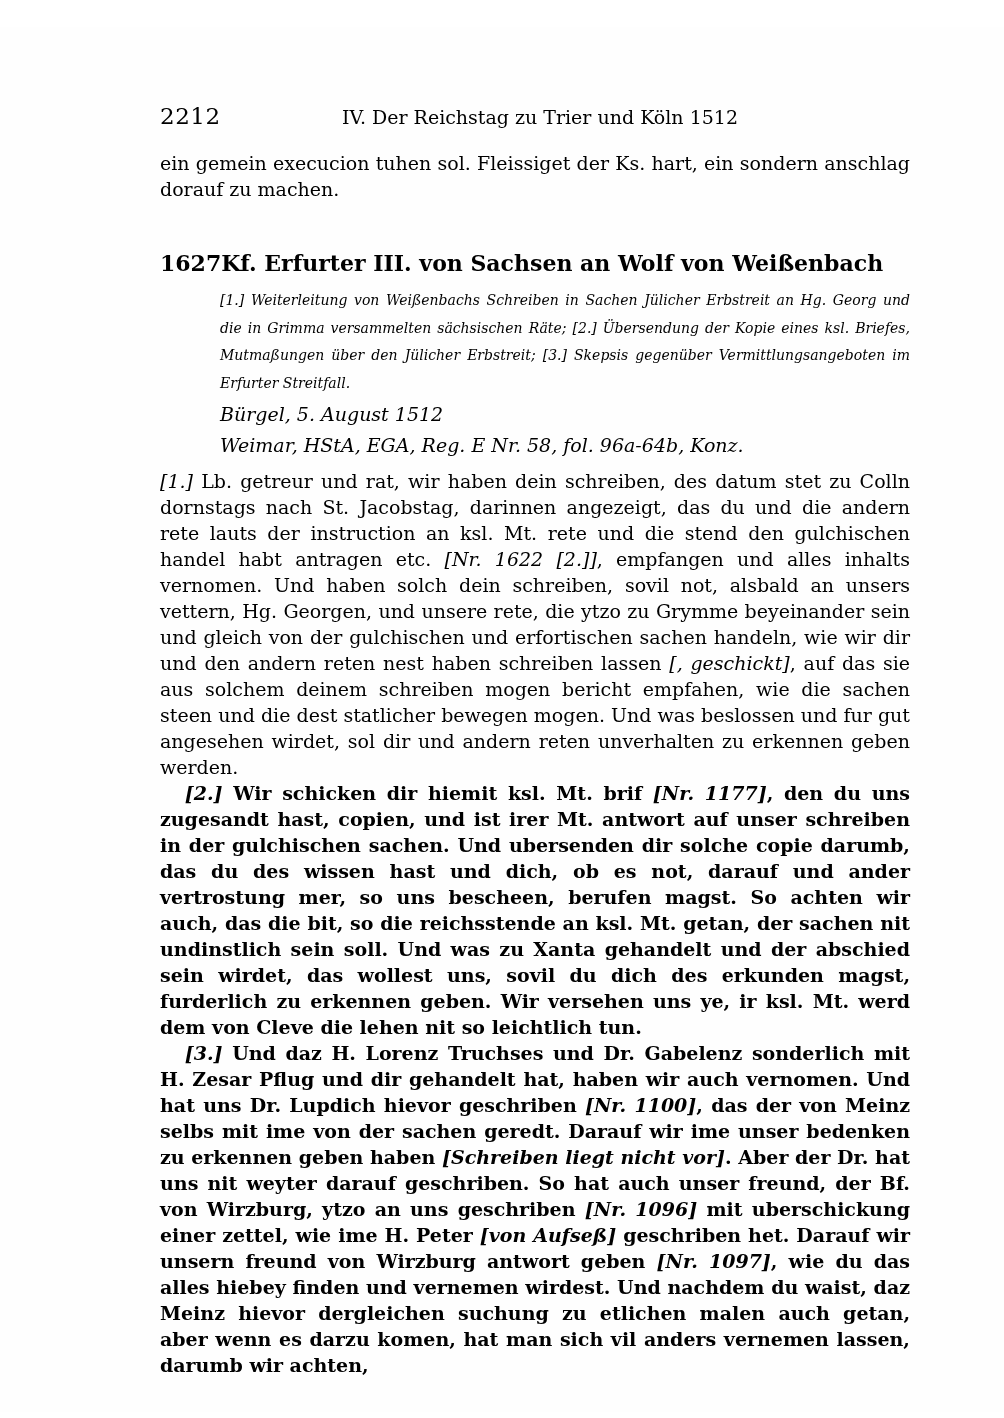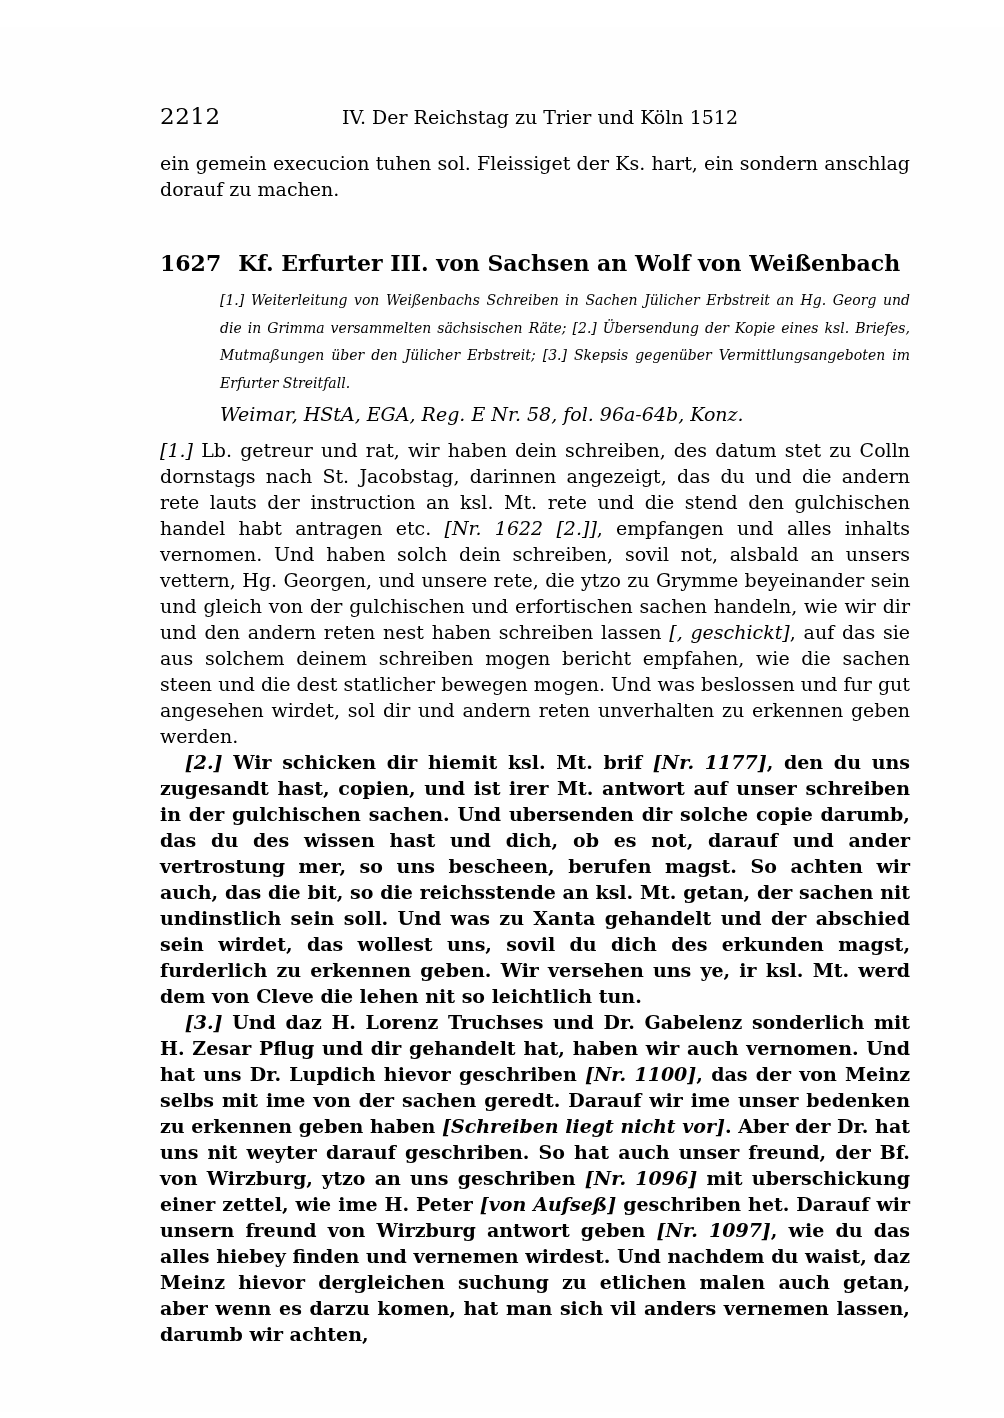--- a/index.html
+++ b/index.html
@@ -44,21 +44,21 @@
   }
   .body-text {
     font-size: 19px;
     line-height: 26px;
     text-align: justify;
     text-align-last: left;
   }
   .entry-heading {
     margin-top: 48px;
     display: flex;
-    gap: 17px;
+    gap: 0;
     font-weight: bold;
     font-size: 22px;
     line-height: 26px;
   }
   .entry-meta {
     margin-left: 60px;
     margin-top: 11px;
     font-style: italic;
   }
   .summary {
@@ -97,20 +97,21 @@
 
   <p class="body-text">ein gemein execucion tuhen sol. Fleissiget der Ks. hart, ein sondern anschlag dorauf zu machen.</p>
 
   <div class="entry-heading">
     <span class="entry-number">1627</span>
     <span class="entry-title">Kf. Erfurter III. von Sachsen an Wolf von Weißenbach</span>
   </div>
 
   <div class="entry-meta">
     <p class="summary">[1.] Weiterleitung von Weißenbachs Schreiben in Sachen Jülicher Erbstreit an Hg. Georg und die in Grimma versammelten sächsischen Räte; [2.] Übersendung der Kopie eines ksl. Briefes, Mutmaßungen über den Jülicher Erbstreit; [3.] Skepsis gegenüber Vermittlungsangeboten im Erfurter Streitfall.</p>
+    <p class="dateline">Bürgel, 5. August 1512</p>
     <p class="archive">Weimar, HStA, EGA, Reg. E Nr. 58, fol. 96a-64b, Konz.</p>
   </div>
 
   <div class="entry-body">
     <p class="body-text"><i>[1.]</i> Lb. getreur und rat, wir haben dein schreiben, des datum stet zu Colln dornstags nach St. Jacobstag, darinnen angezeigt, das du und die andern rete lauts der instruction an ksl. Mt. rete und die stend den gulchischen handel habt antragen etc. <i>[Nr. 1622 [2.]]</i>, empfangen und alles inhalts vernomen. Und haben solch dein schreiben, sovil not, alsbald an unsers vettern, Hg. Georgen, und unsere rete, die ytzo zu Grymme beyeinander sein und gleich von der gulchischen und erfortischen sachen handeln, wie wir dir und den andern reten nest haben schreiben lassen <i>[, geschickt]</i>, auf das sie aus solchem deinem schreiben mogen bericht empfahen, wie die sachen steen und die dest statlicher bewegen mogen. Und was beslossen und fur gut angesehen wirdet, sol dir und andern reten unverhalten zu erkennen geben werden.</p>
     <p class="body-text para-indent"><i>[2.]</i> Wir schicken dir hiemit ksl. Mt. brif <i>[Nr. 1177]</i>, den du uns zugesandt hast, copien, und ist irer Mt. antwort auf unser schreiben in der gulchischen sachen. Und ubersenden dir solche copie darumb, das du des wissen hast und dich, ob es not, darauf und ander vertrostung mer, so uns bescheen, berufen magst. So achten wir auch, das die bit, so die reichsstende an ksl. Mt. getan, der sachen nit undinstlich sein soll. Und was zu Xanta gehandelt und der abschied sein wirdet, das wollest uns, sovil du dich des erkunden magst, furderlich zu erkennen geben. Wir versehen uns ye, ir ksl. Mt. werd dem von Cleve die lehen nit so leichtlich tun.</p>
     <p class="body-text para-indent"><i>[3.]</i> Und daz H. Lorenz Truchses und Dr. Gabelenz sonderlich mit H. Zesar Pflug und dir gehandelt hat, haben wir auch vernomen. Und hat uns Dr. Lupdich hievor geschriben <i>[Nr. 1100]</i>, das der von Meinz selbs mit ime von der sachen geredt. Darauf wir ime unser bedenken zu erkennen geben haben <i>[Schreiben liegt nicht vor]</i>. Aber der Dr. hat uns nit weyter darauf geschriben. So hat auch unser freund, der Bf. von Wirzburg, ytzo an uns geschriben <i>[Nr. 1096]</i> mit uberschickung einer zettel, wie ime H. Peter <i>[von Aufseß]</i> geschriben het. Darauf wir unsern freund von Wirzburg antwort geben <i>[Nr. 1097]</i>, wie du das alles hiebey finden und vernemen wirdest. Und nachdem du waist, daz Meinz hievor dergleichen suchung zu etlichen malen auch getan, aber wenn es darzu komen, hat man sich vil anders vernemen lassen, darumb wir achten,</p>
   </div>
 
 </div>

